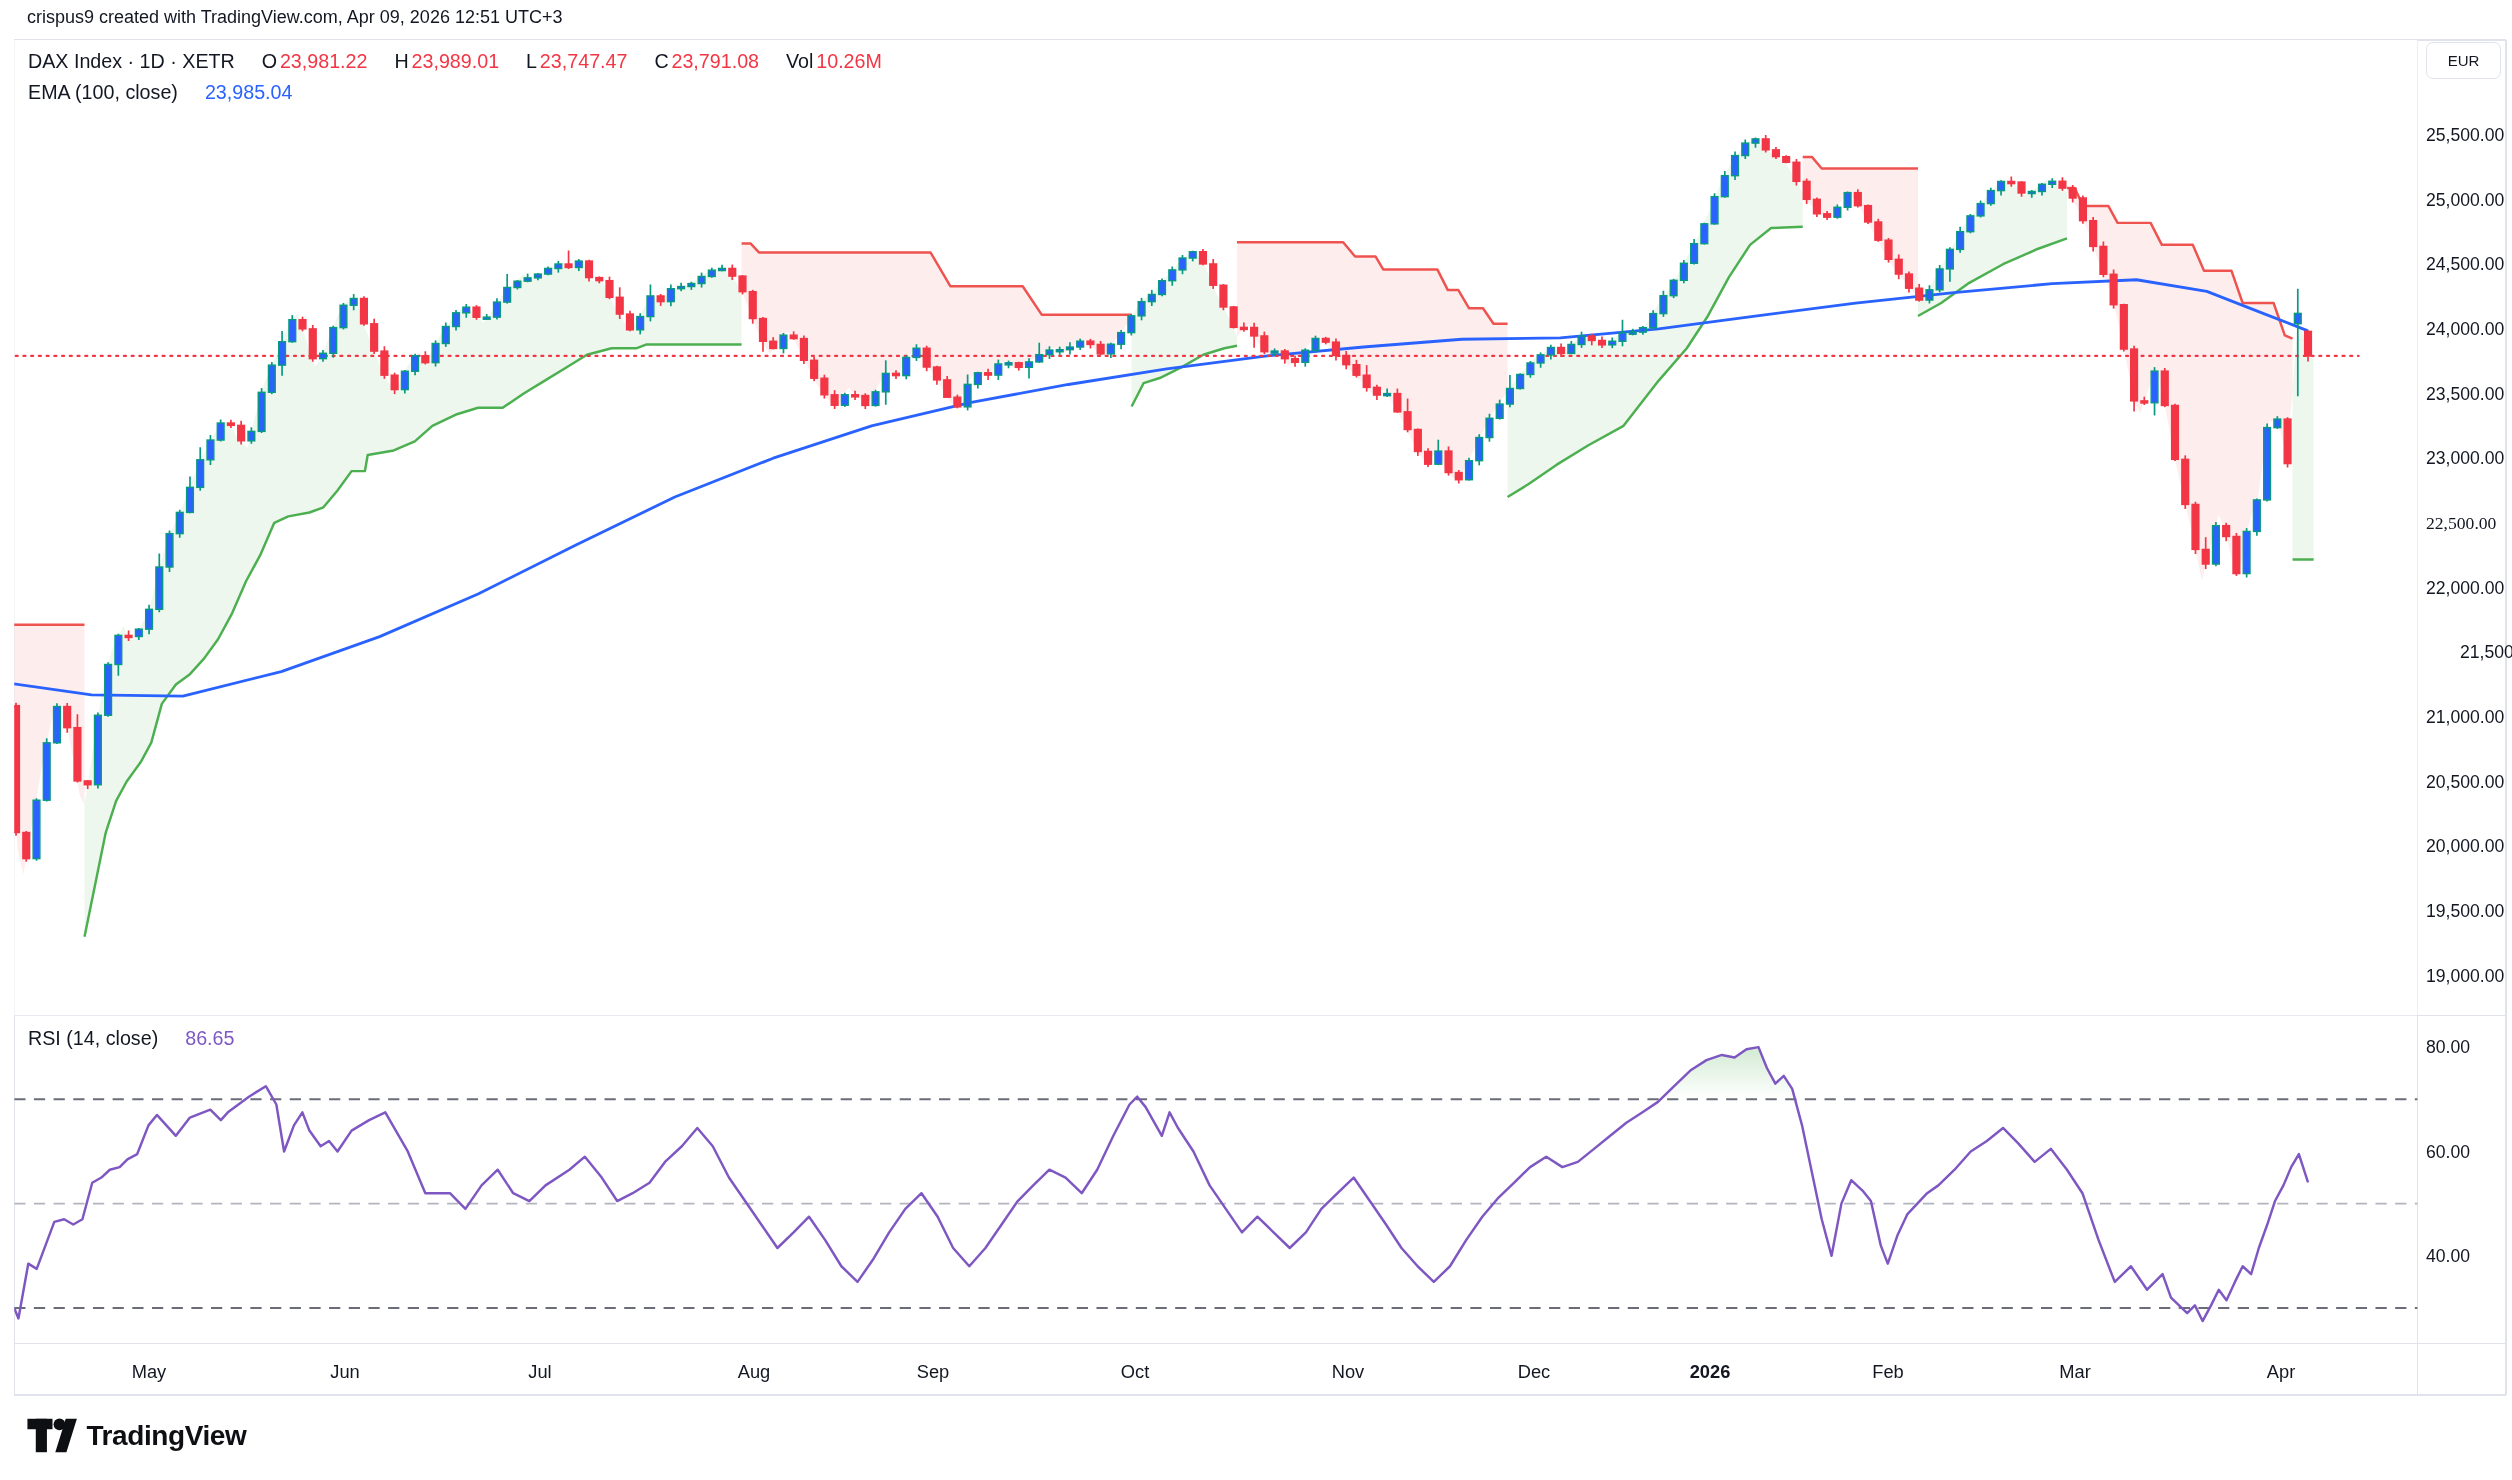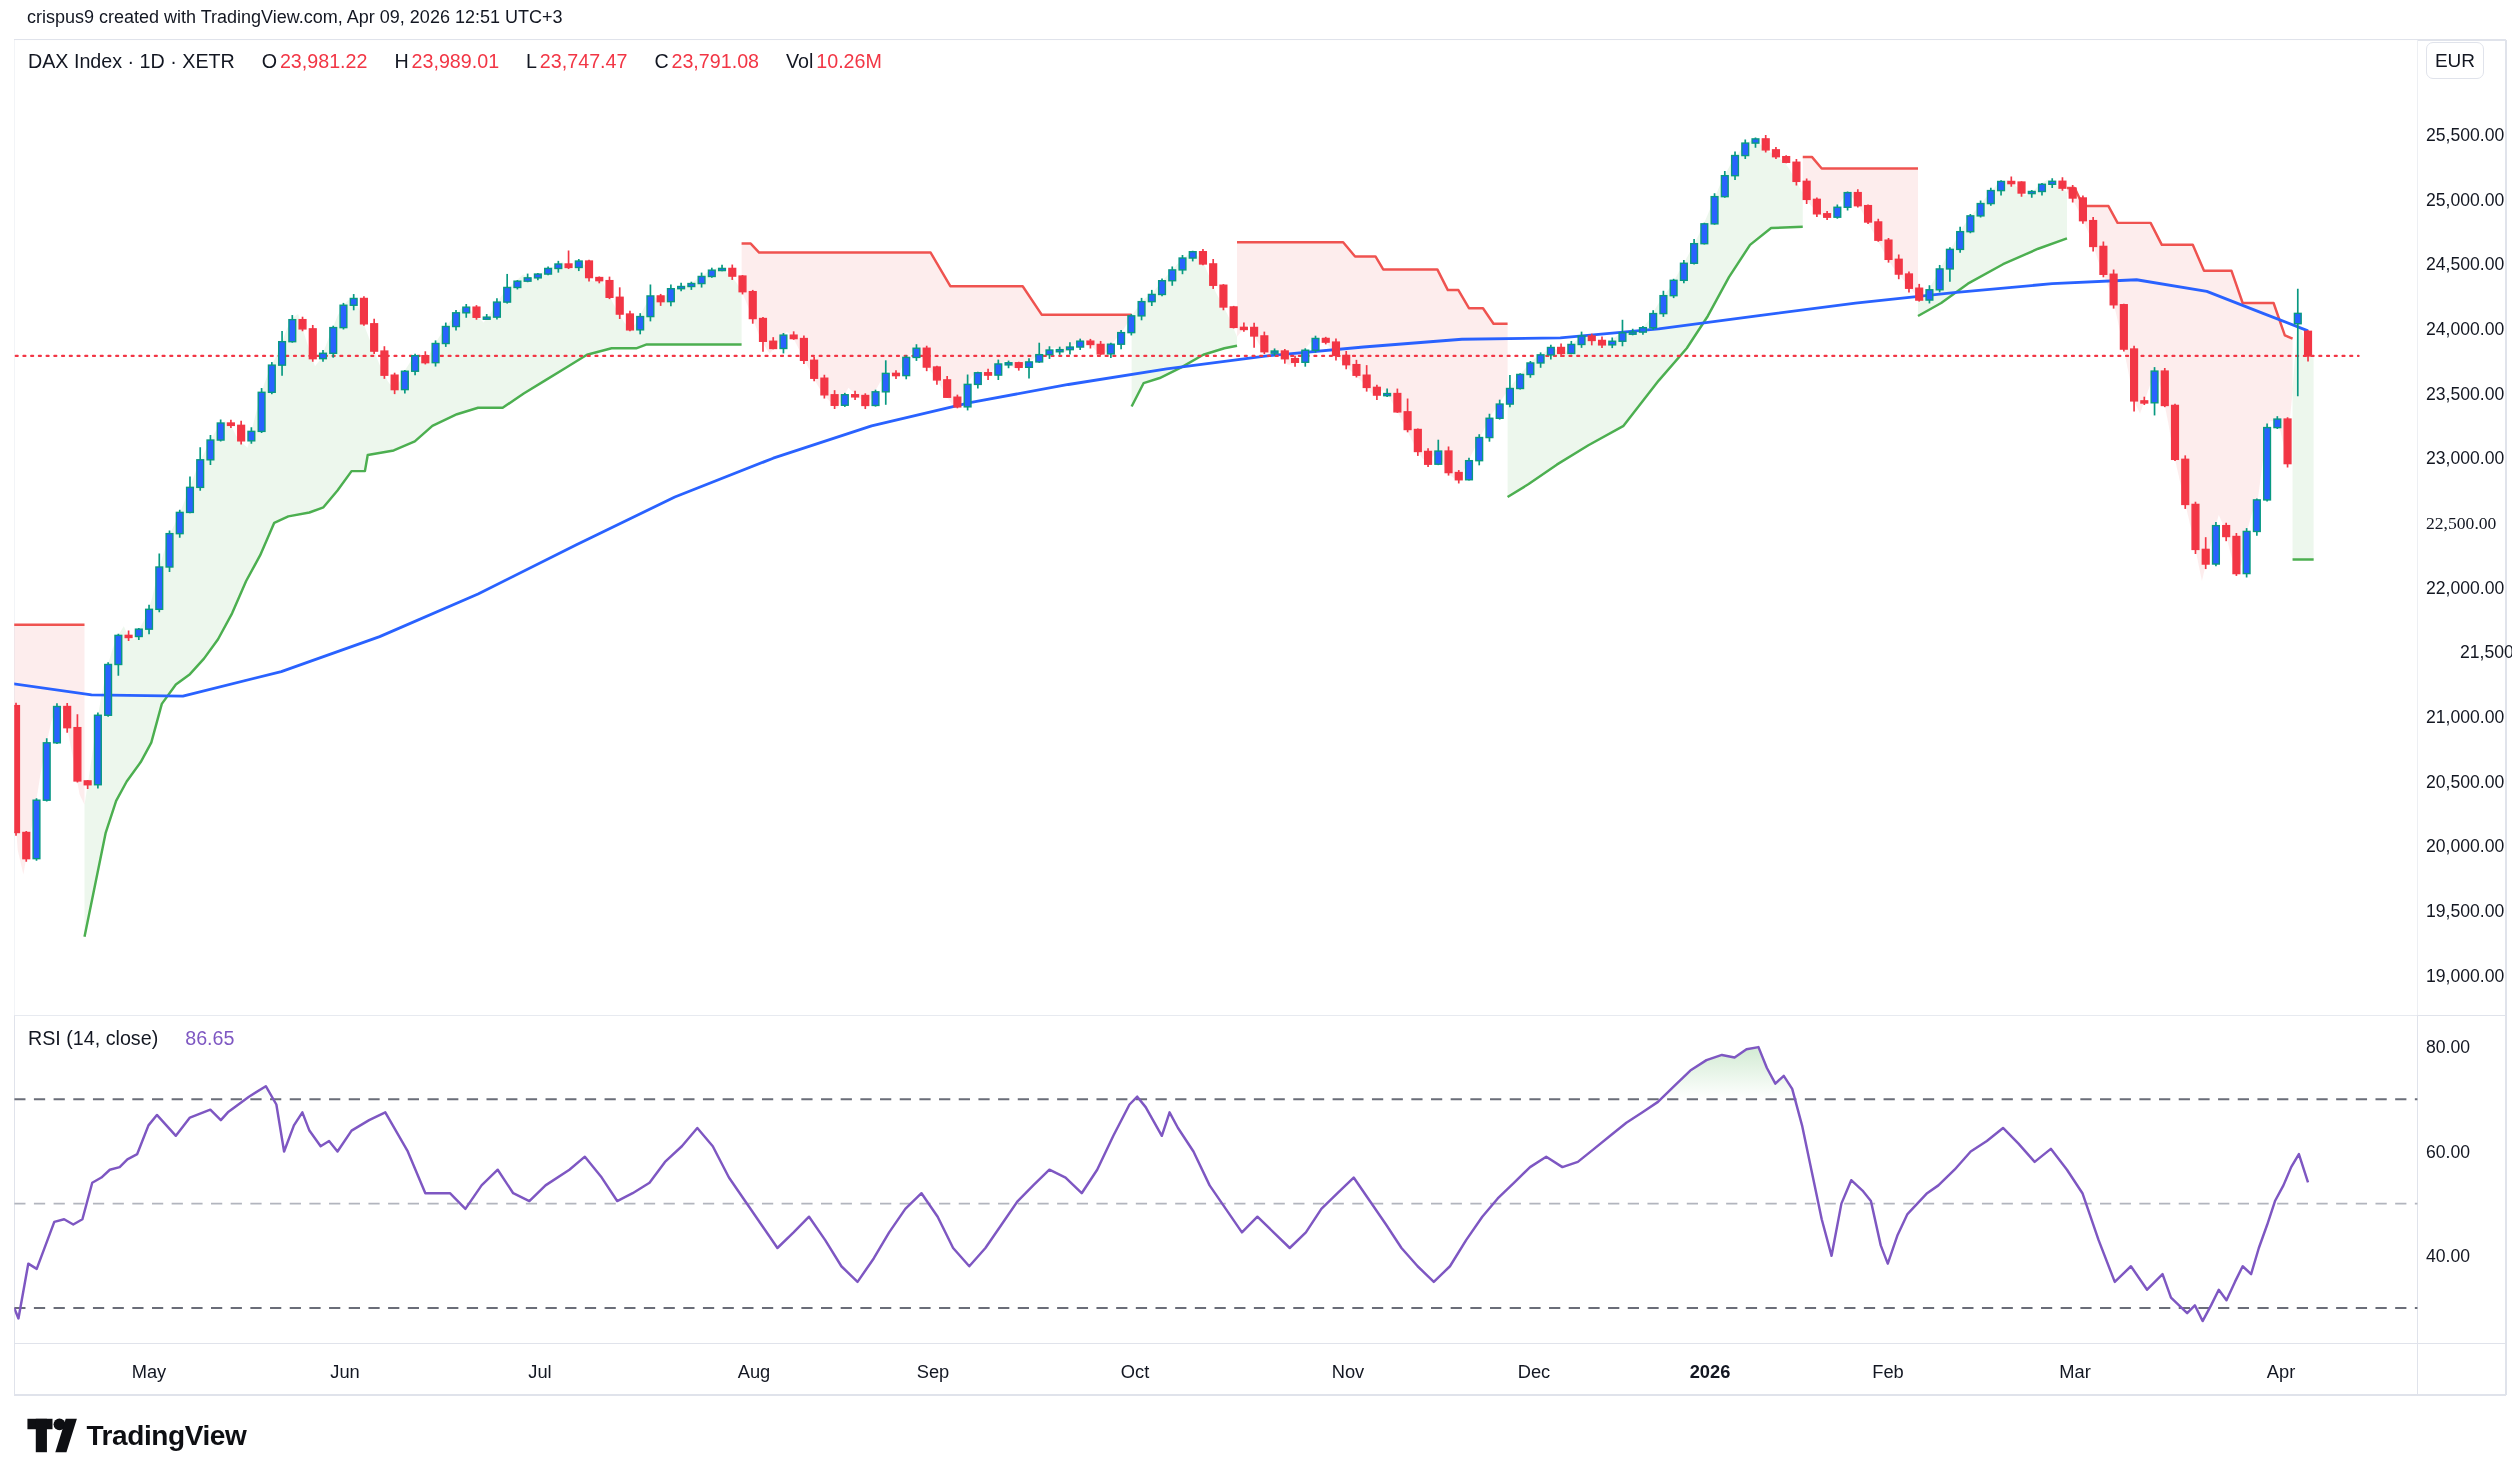--- a/index.html
+++ b/index.html
@@ -10,21 +10,21 @@
   .legend-row{display:flex;align-items:center;gap:27px;font-size:19.7px;height:31px;}
   .legend-row .lab{color:#131722;}
   .lv-red{color:#F23645;}
   .lv-blue{color:#2962FF;}
   .lv-green{color:#3DA63D;}
   .lv-purple{color:#7E57C2;}
   .lv-gray{color:#787B86;font-size:21px;}
   .ohlc{display:flex;gap:2.8px;}
   .ohlc .k{color:#131722;}
   #rsi-legend{position:absolute;left:28px;top:1023px;}
-  #eur-box{position:absolute;left:2426px;top:42px;width:58px;height:37px;border:1.4px solid #E0E3EB;border-radius:7px;display:flex;align-items:center;justify-content:center;font-size:19px;color:#131722;box-sizing:border-box;}
+  #eur-box{position:absolute;left:2426px;top:42px;width:75px;height:37px;border:1.4px solid #E0E3EB;border-radius:7px;display:flex;align-items:center;justify-content:center;font-size:15px;color:#131722;box-sizing:border-box;}
   .axis-label{position:absolute;left:2426px;font-size:17.6px;color:#131722;transform:translateY(-50%);white-space:nowrap;}
   .month-label{position:absolute;top:1361px;font-size:18.3px;color:#131722;transform:translateX(-50%);white-space:nowrap;}
   .month-label.bold{font-weight:bold;}
   #logo{position:absolute;left:27px;top:1416px;display:flex;align-items:center;gap:8.4px;}
   #logo-text{font-size:28px;font-weight:bold;color:#0e0f13;letter-spacing:-0.4px;}
 </style>
 </head>
 <body>
 
 <div id="attribution">crispus9 created with TradingView.com, Apr 09, 2026 12:51 UTC+3</div>
@@ -558,20 +558,24 @@
       </span>
     <span class="ohlc">
         <span class="k">C</span>
         <span class="lv-red">23,791.08</span>
       </span>
     <span class="ohlc">
         <span class="k">Vol</span>
         <span class="lv-red">10.26M</span>
       </span>
   </div>
+  <div class="legend-row">
+    <span class="lab">EMA (100, close)</span>
+    <span class="lv-blue">23,985.04</span>
+  </div>
 </div>
 
 <div id="rsi-legend" class="legend-row">
   <span class="lab">RSI (14, close)</span>
   <span class="lv-purple">86.65</span>
 </div>
 
 <div id="eur-box">EUR</div>
 <div id="price-axis-labels">
     <div class="axis-label" style="top: 135px;">25,500.00</div>

